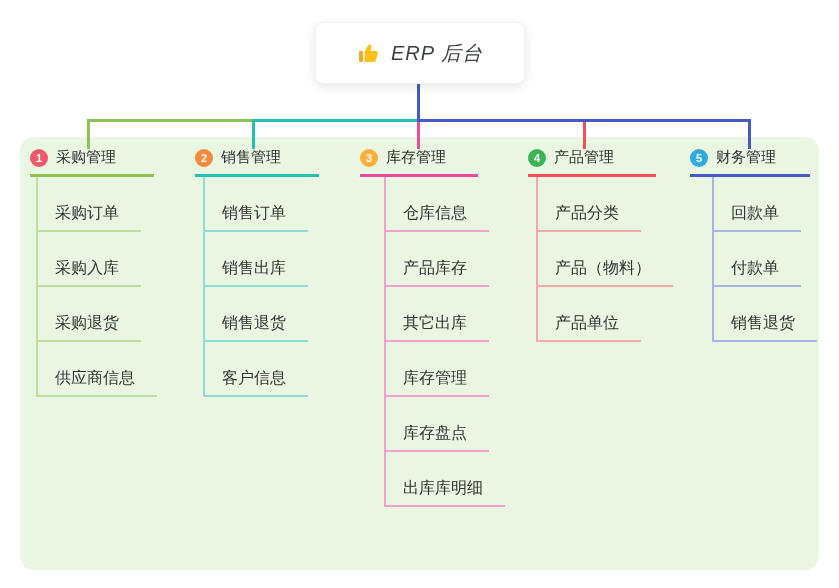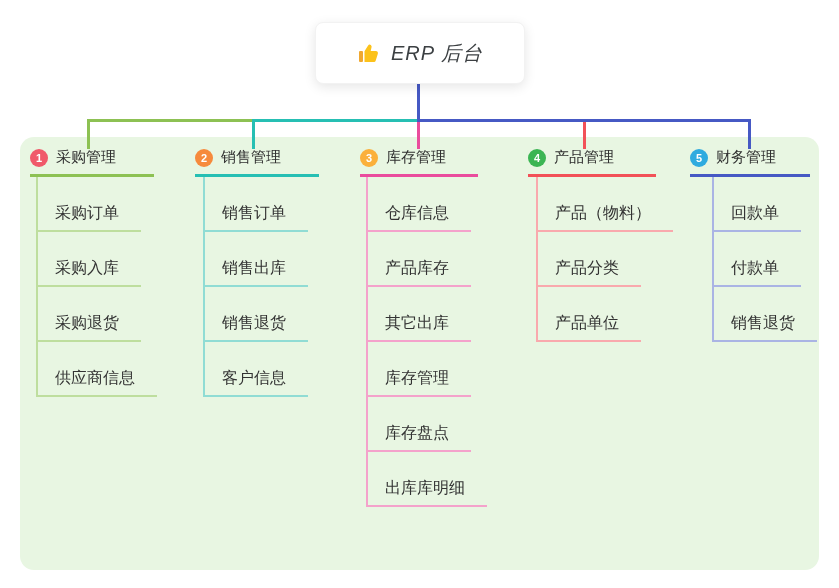--- a/index.html
+++ b/index.html
@@ -44,21 +44,21 @@
   .col-4 .branch-label{width:128px;}
   .col-5 .branch-label{width:120px;}
 
   .badge{width:18px;height:18px;border-radius:50%;background:var(--badge);color:#ffffff;
     font-size:11px;font-weight:bold;display:flex;align-items:center;justify-content:center;
     flex:0 0 18px;}
 
   .sub-list{border-left:2px solid var(--light);width:fit-content;}
   .col-1 .sub-list{margin-left:6px;}
   .col-2 .sub-list{margin-left:8px;}
-  .col-3 .sub-list{margin-left:6px;font-family:Liberation Serif, serif;}
+  .col-3 .sub-list{margin-left:24px;font-family:Liberation Serif, serif;}
   .col-4 .sub-list{margin-left:8px;}
   .col-5 .sub-list{margin-left:22px;}
 
   .sub-item{height:55px;box-sizing:border-box;display:flex;align-items:flex-end;
     padding:17px 22px 6px 17px;border-bottom:2px solid var(--light);width:fit-content;
     font-size:16px;color:#333333;white-space:nowrap;}
 </style>
 </head>
 <body>
 
@@ -126,22 +126,22 @@
         <div class="sub-item">出库库明细</div>
       </div>
   </div>
 
   <div class="col col-4">
     <div class="branch-label">
       <span class="badge">4</span>
       <span>产品管理</span>
     </div>
     <div class="sub-list">
+        <div class="sub-item">产品分类</div>
         <div class="sub-item">产品（物料）</div>
-        <div class="sub-item">产品分类</div>
         <div class="sub-item">产品单位</div>
       </div>
   </div>
 
   <div class="col col-5">
     <div class="branch-label">
       <span class="badge">5</span>
       <span>财务管理</span>
     </div>
     <div class="sub-list">

